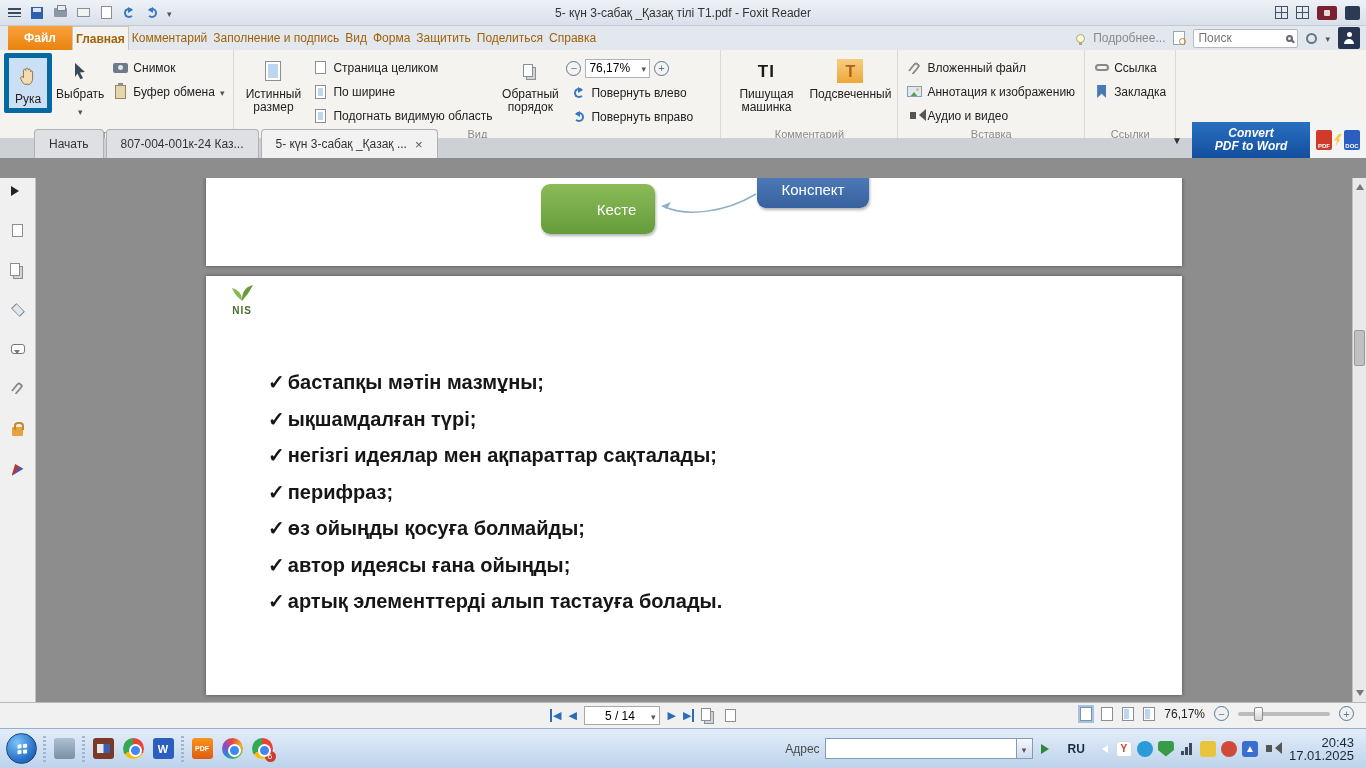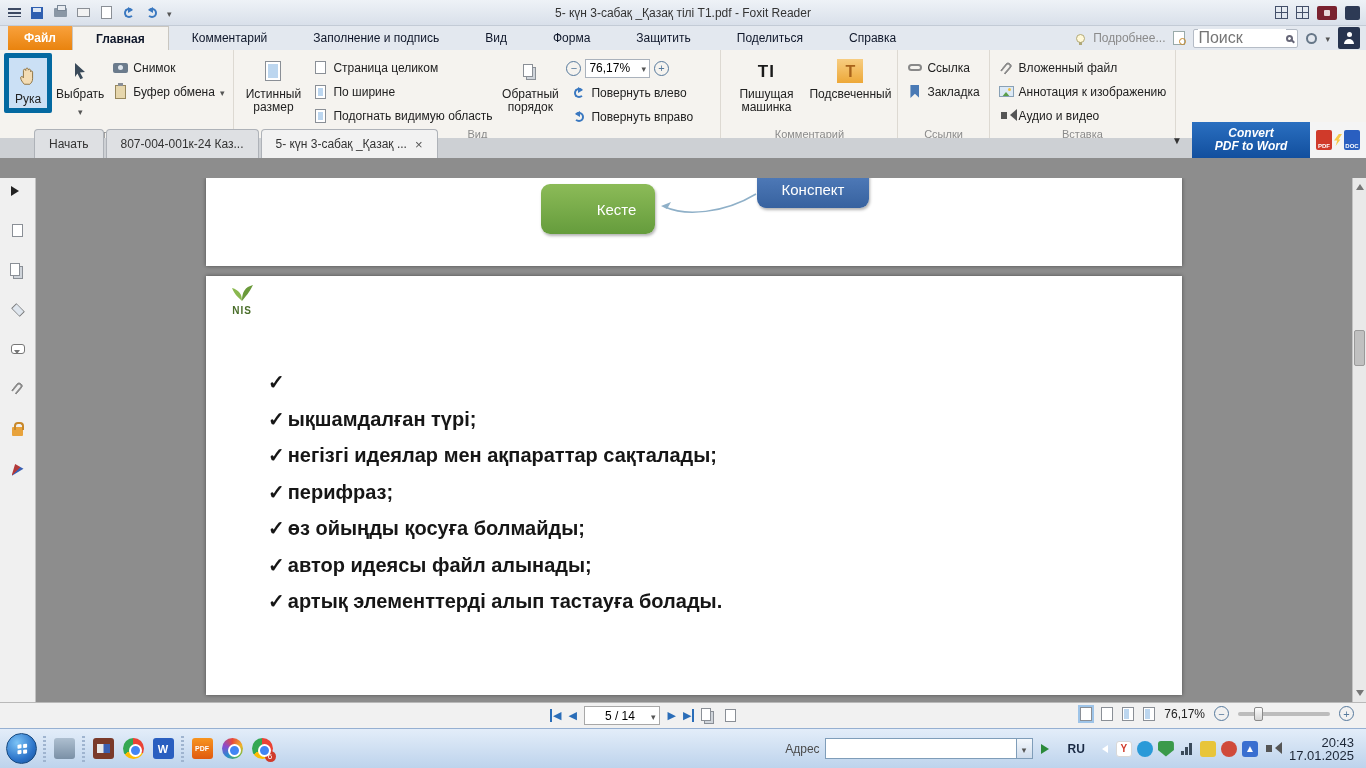--- a/index.html
+++ b/index.html
@@ -31,30 +31,30 @@
   .i-grid::after { content:""; position:absolute; top:5px; left:0; right:0; height:1px; background:#44506a; }
   .i-redbox { width:20px; height:14px; background:#7a2230; border-radius:2px; position:relative; }
   .i-redbox::after { content:""; position:absolute; left:7px; top:4px; width:6px; height:6px; background:#e8d8da; border-radius:1px; }
   .i-darkbox { width:15px; height:14px; background:#2d3a55; border-radius:2px; }
 
   
   .tabrow { position:absolute; top:26px; left:0; right:0; height:24px; background:#e3e8ef;
     display:flex; align-items:flex-end; }
   .file-tab { background:linear-gradient(#f9a13c,#e9830e); color:#fff; font-weight:bold;
     padding:4px 16px; height:24px; display:flex; align-items:center; margin-left:8px; }
-  .rtab { padding:4px 23px; height:24px; display:flex; align-items:center; color:#0f172a; }
+  .rtab { padding:4px 3px; height:24px; display:flex; align-items:center; color:#a16207; }
   .rtab.active { background:#f5f3ef; border:1px solid #c9c6c0; border-bottom:none; font-weight:bold; }
   .tabrow-right { margin-left:auto; display:flex; align-items:center; gap:8px; padding-right:6px; height:24px; }
   .i-bulb { width:9px; height:9px; border:1px solid #b0a878; background:#fff8d8; border-radius:50%; position:relative; }
   .i-bulb::after { content:""; position:absolute; left:2px; bottom:-3px; width:3px; height:3px; background:#b0a878; }
   .tellme { color:#8a8a8a; }
   .i-docsearch { width:12px; height:14px; background:#fff; border:1px solid #9aa; position:relative; }
   .i-docsearch::after { content:""; position:absolute; right:-2px; bottom:-1px; width:5px; height:5px; border:1.5px solid #c98a2a; border-radius:50%; }
   .searchbox { display:flex; align-items:center; background:#fff; border:1px solid #b5bcc6; border-radius:2px; height:19px; padding:0 4px; }
-  .searchbox input { border:none; outline:none; width:88px; font-size:16px; font-family:inherit; color:#b91c1c; }
+  .searchbox input { border:none; outline:none; width:88px; font-size:12px; font-family:inherit; color:#b91c1c; }
   .i-magnifier { width:7px; height:7px; border:2px solid #667; border-radius:50%; position:relative; flex:none; }
   .i-magnifier::after { content:""; position:absolute; width:5px; height:2px; background:#667; right:-4px; bottom:-2px; transform:rotate(45deg); }
   .i-gear { width:11px; height:11px; border:2px solid #667788; border-radius:50%; position:relative; }
   .i-gear::after { content:""; position:absolute; inset:2px; background:#e3e8ef; border-radius:50%; }
   .account-btn { width:22px; height:22px; background:#27344f; display:flex; align-items:center; justify-content:center; border-radius:2px; }
   .i-person { width:12px; height:12px; position:relative; }
   .i-person::before { content:""; position:absolute; left:3.5px; top:0; width:5px; height:5px; background:#fff; border-radius:50%; }
   .i-person::after { content:""; position:absolute; left:1px; bottom:0; width:10px; height:5px; background:#fff; border-radius:5px 5px 0 0; }
 
   
@@ -360,56 +360,56 @@
           </span>
         <span>Подсвеченный</span>
       </div>
       <div class="glabel">Комментарий</div>
     </div>
 
     <div class="rgroup">
       <div class="smallcol">
         <div class="smallbtn">
           <span class="mini">
-              <span class="i-chain"></span>
-            </span>
-          <span>Ссылка</span>
-        </div>
-        <div class="smallbtn">
-          <span class="mini">
-              <span class="i-bookm"></span>
-            </span>
-          <span>Закладка</span>
-        </div>
-      </div>
-      <div class="glabel">Ссылки</div>
+              <span class="i-paperclip"></span>
+            </span>
+          <span>Вложенный файл</span>
+        </div>
+        <div class="smallbtn">
+          <span class="mini">
+              <span class="i-img"></span>
+            </span>
+          <span>Аннотация к изображению</span>
+        </div>
+        <div class="smallbtn">
+          <span class="mini">
+              <span class="i-speaker"></span>
+            </span>
+          <span>Аудио и видео</span>
+        </div>
+      </div>
+      <div class="glabel">Вставка</div>
     </div>
 
     <div class="rgroup">
       <div class="smallcol">
         <div class="smallbtn">
           <span class="mini">
-              <span class="i-paperclip"></span>
-            </span>
-          <span>Вложенный файл</span>
-        </div>
-        <div class="smallbtn">
-          <span class="mini">
-              <span class="i-img"></span>
-            </span>
-          <span>Аннотация к изображению</span>
-        </div>
-        <div class="smallbtn">
-          <span class="mini">
-              <span class="i-speaker"></span>
-            </span>
-          <span>Аудио и видео</span>
-        </div>
-      </div>
-      <div class="glabel">Вставка</div>
+              <span class="i-chain"></span>
+            </span>
+          <span>Ссылка</span>
+        </div>
+        <div class="smallbtn">
+          <span class="mini">
+              <span class="i-bookm"></span>
+            </span>
+          <span>Закладка</span>
+        </div>
+      </div>
+      <div class="glabel">Ссылки</div>
     </div>
 
     <span class="collapse-ribbon">∧</span>
   </div>
 
   <div class="doctabs">
     <div class="dtab first">
       <span>Начать</span>
     </div>
     <div class="dtab">
@@ -460,40 +460,41 @@
         <div class="nis-logo">
           <svg width="26" height="18" viewBox="0 0 26 18">
             <path d="M13 17 C13 8 16 3 24 1 C20 9 17 12 13 17 Z" fill="#6a9a3a"></path>
             <path d="M13 17 C13 10 10 6 3 4 C6 11 9 13 13 17 Z" fill="#8ab84f"></path>
           </svg>
           <div class="nis-text">NIS</div>
         </div>
         <ul class="slide-list">
           <li>
               <span class="chk">✓</span>
+              <span>бастапқы мәтін мазмұны;</span>
             </li>
           <li>
               <span class="chk">✓</span>
               <span>ықшамдалған түрі;</span>
             </li>
           <li>
               <span class="chk">✓</span>
               <span>негізгі идеялар мен ақпараттар сақталады;</span>
             </li>
           <li>
               <span class="chk">✓</span>
               <span>перифраз;</span>
             </li>
           <li>
               <span class="chk">✓</span>
               <span>өз ойыңды қосуға болмайды;</span>
             </li>
           <li>
               <span class="chk">✓</span>
-              <span>автор идеясы файл алынады;</span>
+              <span>автор идеясы ғана ойыңды;</span>
             </li>
           <li>
               <span class="chk">✓</span>
               <span>артық элементтерді алып тастауға болады.</span>
             </li>
         </ul>
       </div>
     </div>
 
     <div class="vscroll">

